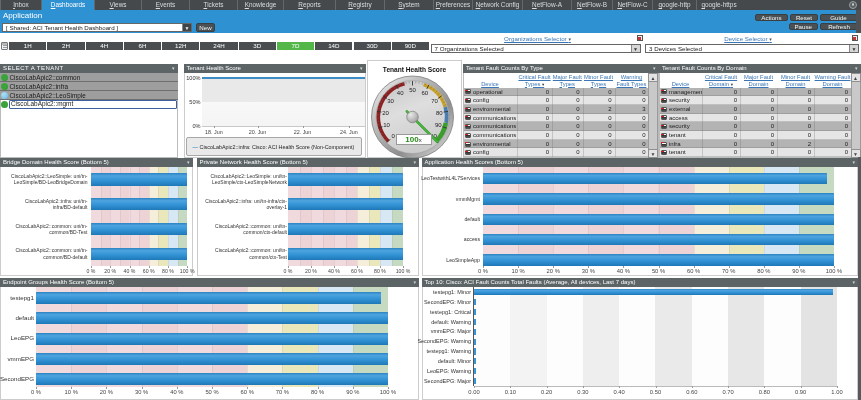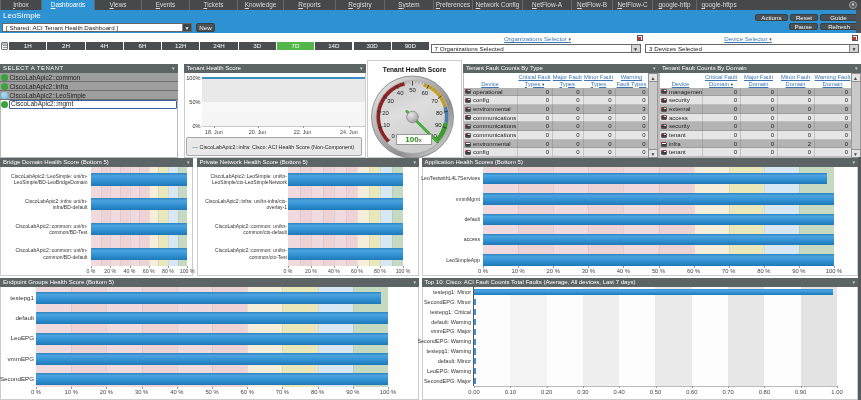--- a/index.html
+++ b/index.html
@@ -36,21 +36,21 @@
 <div class="tab" style="left:433px;width:39px;"><span style="text-decoration:underline;">P</span>references</div>
 <div class="tab" style="left:472px;width:50px;"><span style="text-decoration:underline;">N</span>etwork Config</div>
 <div class="tab" style="left:522px;width:49px;"><span style="text-decoration:underline;">N</span>etFlow-A</div>
 <div class="tab" style="left:571px;width:41px;"><span style="text-decoration:underline;">N</span>etFlow-B</div>
 <div class="tab" style="left:612px;width:40px;"><span style="text-decoration:underline;">N</span>etFlow-C</div>
 <div class="tab" style="left:652px;width:44px;"><span style="text-decoration:underline;">g</span>oogle-http</div>
 <div class="tab" style="left:696px;width:45px;"><span style="text-decoration:underline;">g</span>oogle-https</div>
 <div class="abs" style="left:849px;top:1px;width:8px;height:8px;border:1px solid #9aa0a3;border-radius:4px;background:#5a5f62;"></div>
 <div class="abs" style="left:852px;top:3px;width:2px;height:3px;border:1px solid #c8cccd;border-radius:1px;"></div>
 <div class="abs" style="left:0;top:10px;width:861px;height:23px;background:#2e91d2;"></div>
-<div class="abs" style="left:3px;top:11px;font-size:8px;color:#fff;">LeoSimple</div>
+<div class="abs" style="left:3px;top:11px;font-size:8px;color:#fff;">Application</div>
 <div class="sel" style="left:2px;top:22.5px;width:190px;height:9px;">
       <span class="tx" style="line-height:8px;">[ Shared: ACI Tenant Health Dashboard ]</span>
       <span class="ar" style="background:#3e464c;color:#eee;line-height:8px;">▼</span>
     </div>
 <div class="btn" style="left:196px;top:22.5px;width:19px;height:9px;line-height:7.5px;">New</div>
 <div class="btn" style="left:755px;top:13.5px;width:33px;height:7.8px;line-height:6.6px;">Actions</div>
 <div class="btn" style="left:790px;top:13.5px;width:28px;height:7.8px;line-height:6.6px;">Reset</div>
 <div class="btn" style="left:820px;top:13.5px;width:37px;height:7.8px;line-height:6.6px;">Guide</div>
 <div class="btn" style="left:788.5px;top:22.5px;width:29.5px;height:7.8px;line-height:6.6px;">Pause</div>
 <div class="btn" style="left:820px;top:22.5px;width:38px;height:7.8px;line-height:6.6px;">Refresh</div>

